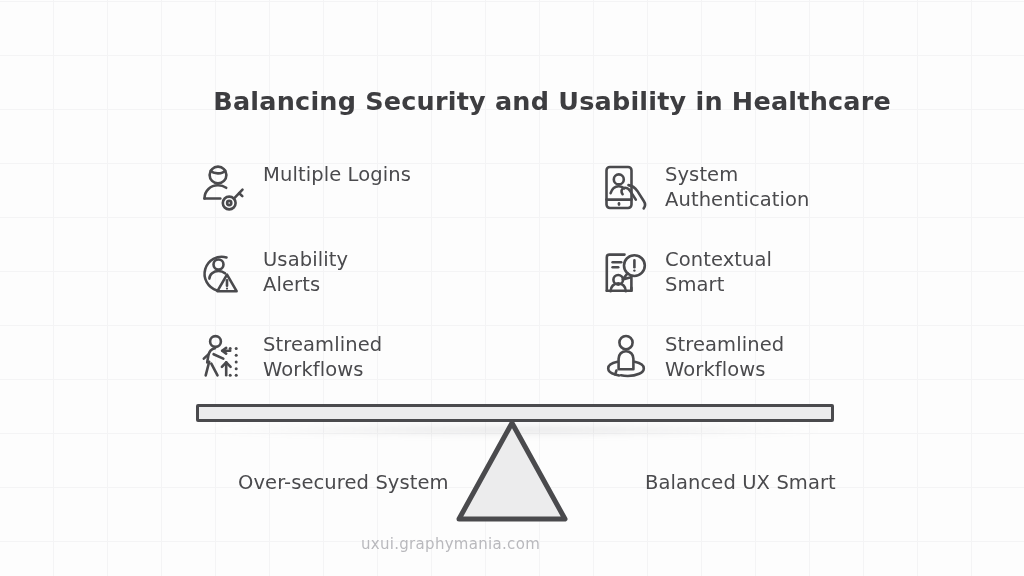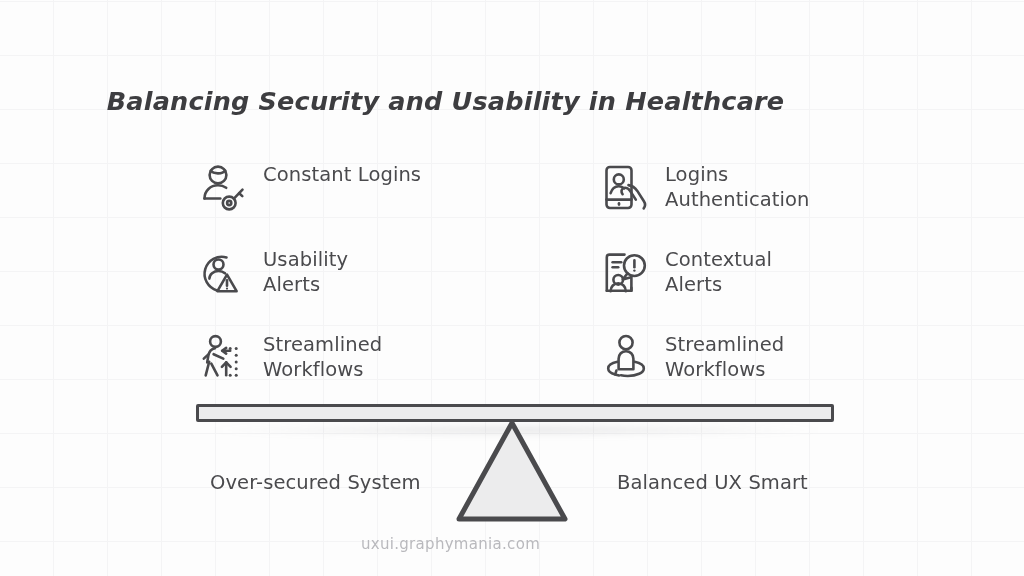--- a/index.html
+++ b/index.html
@@ -26,27 +26,26 @@
     background-position: -1px 1px;
     overflow: hidden;
   }
 
   
   #title {
     position: absolute;
     top: 86px;
     left: 0;
     width: 891px;
-    text-align: center;
+    text-align: right;
     font-family: "DejaVu Sans", sans-serif;
     font-weight: bold;
     font-size: 25.5px;
     letter-spacing: 0.2px;
     color: #3d3d40;
-    font-style: italic;
   }
 
   
   .column {
     position: absolute;
     top: 160px;
     width: 340px;
   }
   #column-left  { left: 196px; }
   #column-right { left: 598px; }
@@ -110,20 +109,21 @@
   }
 
   
   .system-label {
     position: absolute;
     top: 471px;
     font-family: "DejaVu Sans", sans-serif;
     font-size: 19.5px;
     color: #4a4a4d;
     letter-spacing: 0.1px;
+    margin-left: 28px;
   }
   #label-left  { left: 210px; }
   #label-right { left: 617px; }
 
   
   #footer {
     position: absolute;
     top: 535px;
     left: 0;
     width: 901px;
@@ -149,21 +149,21 @@
           <circle cx="22" cy="15" r="8.4"></circle>
           <path d="M14.8 10.6c2.6 3.6 11.6 3.9 14.4 0"></path>
           <path d="M8.5 38.5c0-7.8 6.1-13.2 13.5-13.2 3.1 0 5.9.9 8.2 2.5"></path>
           <path d="M8.5 38.5h15.8"></path>
           <circle cx="33.2" cy="43" r="6.4"></circle>
           <circle cx="33.2" cy="43" r="2.1"></circle>
           <path d="M37.9 38.6l8.6-8.9"></path>
           <path d="M43.2 33.2l3.1 2.9"></path>
         </svg>
       </span>
-      <span class="feature-label">Constant Logins</span>
+      <span class="feature-label">Multiple Logins</span>
     </div>
 
     <div class="feature-row">
       <span class="feature-icon">
         <svg width="56" height="56" viewBox="0 0 56 56" fill="none" stroke="#4a4a4d" stroke-width="2.6" stroke-linecap="round" stroke-linejoin="round">
           <path d="M30.5 12.4A17 17 0 1 0 21 45.4"></path>
           <circle cx="22.5" cy="19.5" r="5"></circle>
           <path d="M13.4 33.6c0-4.4 4.1-7.6 9.1-7.6 2.6 0 4.9.9 6.5 2.3"></path>
           <path d="M31 29.6l-9.6 16.6h19.2z"></path>
           <path d="M31 35.2v5.6"></path>
@@ -208,42 +208,42 @@
         <svg width="56" height="56" viewBox="0 0 56 56" fill="none" stroke="#4a4a4d" stroke-width="2.6" stroke-linecap="round" stroke-linejoin="round">
           <rect x="8.5" y="7" width="25" height="41" rx="3.4"></rect>
           <path d="M8.5 39.6h25"></path>
           <path d="M21 43.2v1.4"></path>
           <circle cx="20.8" cy="19.4" r="5"></circle>
           <path d="M12.6 33.2c1.3-4.4 4.6-7 8.2-7 2.1 0 4 .8 5.5 2.2"></path>
           <path d="M24.6 34.2c-1.7-2.3-1.4-4.7.6-5.8 2.4-1.3 5.4.1 7 2.6l5.6 8.6"></path>
           <path d="M30.5 25.1c3.6.6 6.6 2.6 8.8 5.8l6.6 10.4c1.7 2.6 1.4 5.1-.2 7.1"></path>
         </svg>
       </span>
-      <span class="feature-label">Logins
+      <span class="feature-label">System
 Authentication</span>
     </div>
 
     <div class="feature-row">
       <span class="feature-icon">
         <svg width="56" height="56" viewBox="0 0 56 56" fill="none" stroke="#4a4a4d" stroke-width="2.6" stroke-linecap="round" stroke-linejoin="round">
           <path d="M26.5 9.6H11.4a2.6 2.6 0 0 0-2.6 2.6v33.6"></path>
           <path d="M33.4 42.8v3H8.8"></path>
           <path d="M14.6 17.2h8.6"></path>
           <path d="M14.6 22.2h5.6"></path>
           <circle cx="36.4" cy="20.6" r="10.4"></circle>
           <path d="M29.6 28.2l-4.8 6.2 8.1-2.1"></path>
           <path d="M36.4 15.4v6.8"></path>
           <circle cx="36.4" cy="25.6" r="1.2" fill="#4a4a4d" stroke="none"></circle>
           <circle cx="20.2" cy="34.8" r="4.8"></circle>
           <path d="M12.6 46.2c0-4.6 3.4-8 7.6-8s7.6 3.4 7.6 8"></path>
           <path d="M33.4 31.6v14.2"></path>
         </svg>
       </span>
       <span class="feature-label">Contextual
-Alerts</span>
+Smart</span>
     </div>
 
     <div class="feature-row">
       <span class="feature-icon">
         <svg width="56" height="56" viewBox="0 0 56 56" fill="none" stroke="#4a4a4d" stroke-width="2.6" stroke-linecap="round" stroke-linejoin="round">
           <circle cx="28" cy="12.6" r="6.6"></circle>
           <path d="M20.6 39.2V28.8c0-4.6 3.3-7.6 7.4-7.6s7.4 3 7.4 7.6v10.4z"></path>
           <path d="M19.4 31.8c-5.6 1.1-9.2 3.6-9.2 6.6 0 2.6 2.7 4.8 7 6"></path>
           <path d="M36.6 31.8c5.6 1.1 9.2 3.6 9.2 6.6 0 4.2-7 7.6-16 7.6-2.4 0-4.7-.2-6.8-.7"></path>
           <path d="M18.4 40.6l-1.2 3.8 3.9 1.1"></path>

